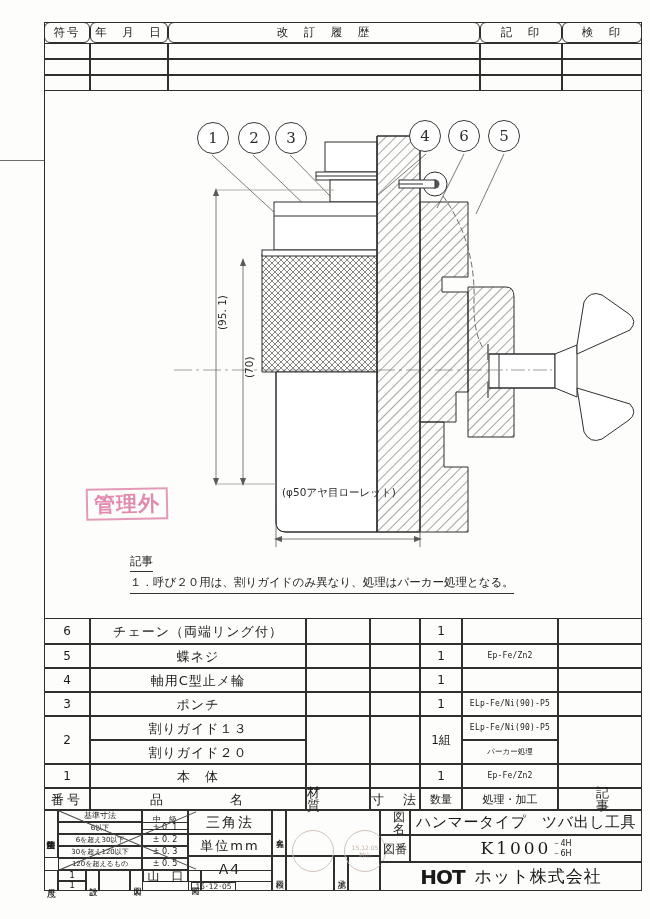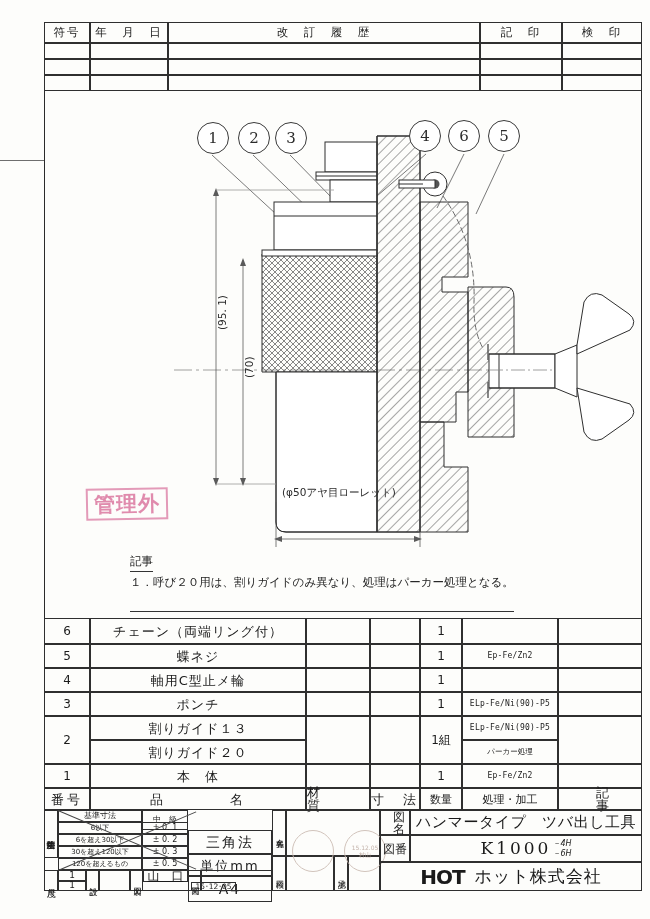--- a/index.html
+++ b/index.html
@@ -14,21 +14,21 @@
   .frame{position:absolute;left:44px;top:22px;width:598px;height:869px;
          border:1.4px solid #2a2a2a;box-sizing:border-box;}
   .edge-left{position:absolute;left:0;top:160px;width:44px;height:1.2px;background:#6e6e6e;}
 
   
   .cell{position:absolute;box-sizing:border-box;border:0.9px solid #2f2f2f;
         display:flex;align-items:center;justify-content:center;
         font-size:11px;line-height:1.05;text-align:center;background:transparent;}
 
   
-  .rev-hdr{font-size:11.5px;letter-spacing:2px;}
+  .rev-hdr{font-size:11.5px;letter-spacing:2px;border-radius:6px;}
 
   
   #drawing{position:absolute;left:44px;top:92px;width:598px;height:455px;}
   #drawing svg{display:block;}
 
   
   .balloon{position:absolute;width:30px;height:30px;border:1.1px solid #3a3a3a;
            border-radius:50%;display:flex;align-items:center;justify-content:center;
            font-size:15px;color:#2b2b2b;background:#ffffff;
            font-family:"DejaVu Serif","Liberation Serif",serif;}
@@ -42,40 +42,40 @@
   #stamp{position:absolute;left:86px;top:488px;width:82px;height:32px;
          border:2.2px solid #e39ab8;box-sizing:border-box;
          display:flex;align-items:center;justify-content:center;
          color:#e08bad;font-size:21px;font-weight:bold;letter-spacing:1px;
          font-family:"DejaVu Sans","Liberation Sans",sans-serif;
          transform:rotate(-1.2deg);}
 
   
   #notes{position:absolute;left:130px;top:553px;font-size:11.5px;color:#222;line-height:1.5;}
   #notes .t1{border-bottom:1px solid #333;display:inline-block;padding-bottom:1px;}
-  #notes .t2{border-bottom:1px solid #333;display:inline-block;padding-bottom:19px;margin-top:2px;}
+  #notes .t2{border-bottom:1px solid #333;display:inline-block;padding-bottom:1px;margin-top:2px;}
 
   
   .pl-cell{position:absolute;box-sizing:border-box;border:0.9px solid #2f2f2f;
            display:flex;align-items:center;justify-content:center;
            font-size:12px;line-height:1;}
   .pl-name{font-size:13px;letter-spacing:1px;}
   .pl-small{font-size:8px;letter-spacing:0.2px;
             font-family:"DejaVu Sans Mono","Liberation Mono",monospace;}
   .pl-tiny{font-size:7.5px;}
   .pl-hdr{font-size:13px;letter-spacing:3px;}
 
   
   .tb{position:absolute;box-sizing:border-box;border:0.9px solid #2f2f2f;
       display:flex;align-items:center;justify-content:center;
       font-size:10px;line-height:1;}
   .tb-v{writing-mode:vertical-rl;text-orientation:upright;font-size:8.5px;letter-spacing:0px;}
   .tol{font-size:7px;}
   .tol-v{font-size:8px;}
-  .big{font-size:14px;letter-spacing:2px;margin-top:20px;}
+  .big{font-size:14px;letter-spacing:2px;}
   .logo{font-weight:bold;font-size:20px;letter-spacing:-1px;
         font-family:"DejaVu Sans","Liberation Sans",sans-serif;}
   .seal{position:absolute;border:1px solid #c9b9b0;border-radius:50%;
         color:#b9a69c;display:flex;align-items:center;justify-content:center;
         font-size:6px;text-align:center;line-height:1.25;opacity:.85;}
   .strike{position:absolute;background:#444;height:0.9px;transform-origin:left center;}
 </style>
 </head>
 <body>
 
@@ -326,21 +326,21 @@
       <span>15.12.05</span>
       <span>村山</span>
     </div>
 
     <div class="tb" style="left:380px;top:810px;width:30px;height:25px;font-size:12px;padding-left:12px;">図名</div>
     <div class="tb" style="left:410px;top:810px;width:232px;height:25px;font-size:15px;letter-spacing:0.5px;">ハンマータイプ　ツバ出し工具</div>
 
     <div class="tb" style="left:380px;top:835px;width:30px;height:27px;font-size:12px;">図番</div>
     <div class="tb" style="left:410px;top:835px;width:232px;height:27px;">
       <span style="font-size:17px;letter-spacing:3px;font-family:'DejaVu Serif','Liberation Serif',serif;">K1000</span>
-      <span style="display:inline-flex;flex-direction:column;font-size:8px;line-height:1.15;margin-left:1px;font-style:italic;">
+      <span style="display:inline-flex;flex-direction:column;font-size:8px;line-height:1.15;margin-left:1px;">
         <span>－4H</span>
         <span>－6H</span>
       </span>
     </div>
 
     <div class="tb" style="left:380px;top:862px;width:262px;height:29px;gap:10px;">
       <span class="logo">HOT</span>
       <span style="font-size:17px;letter-spacing:1px;">ホット株式会社</span>
     </div>
   </div>

